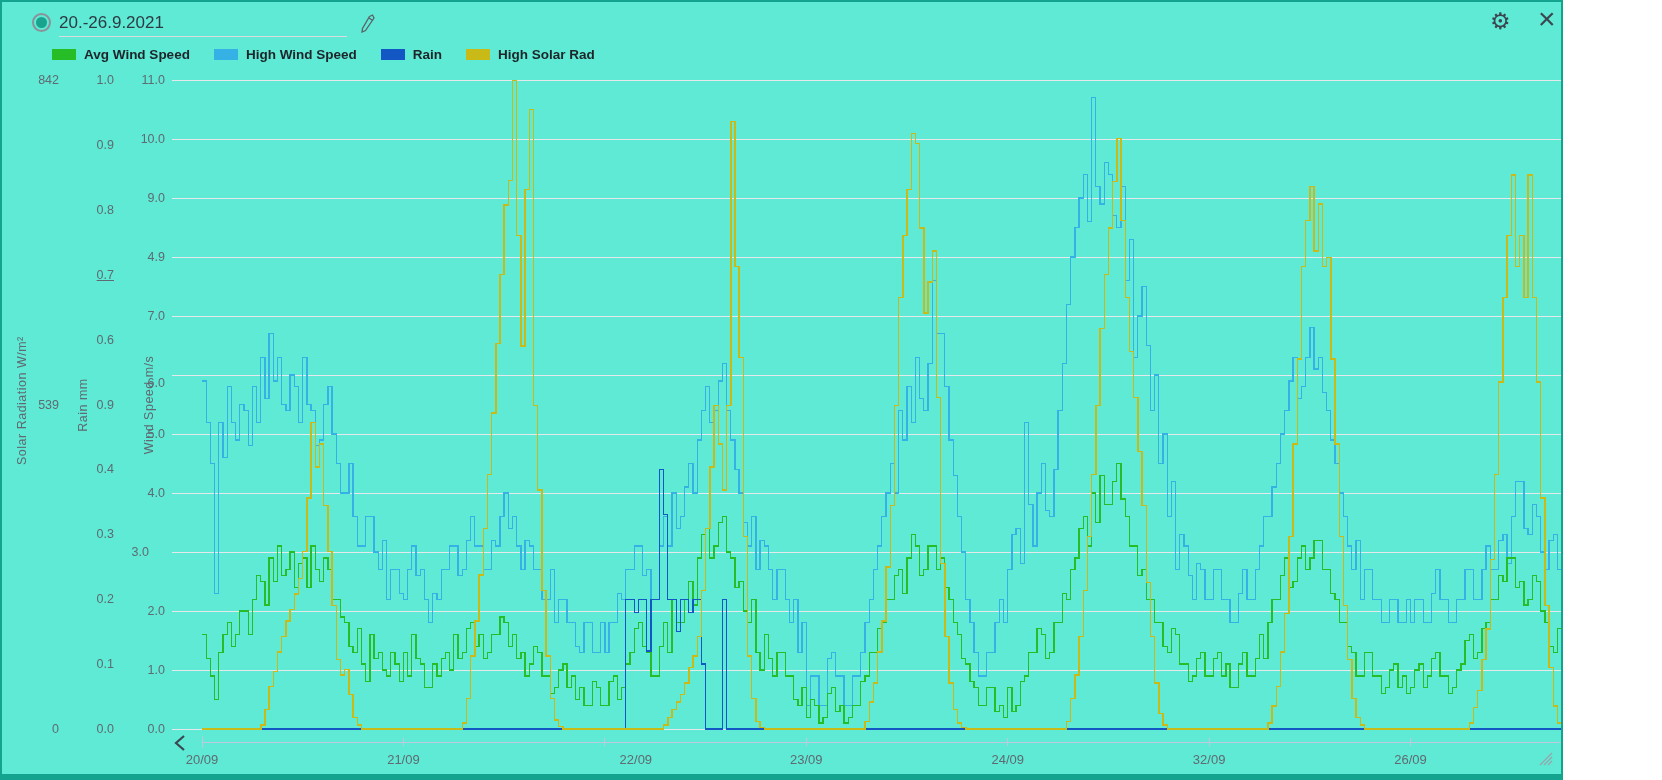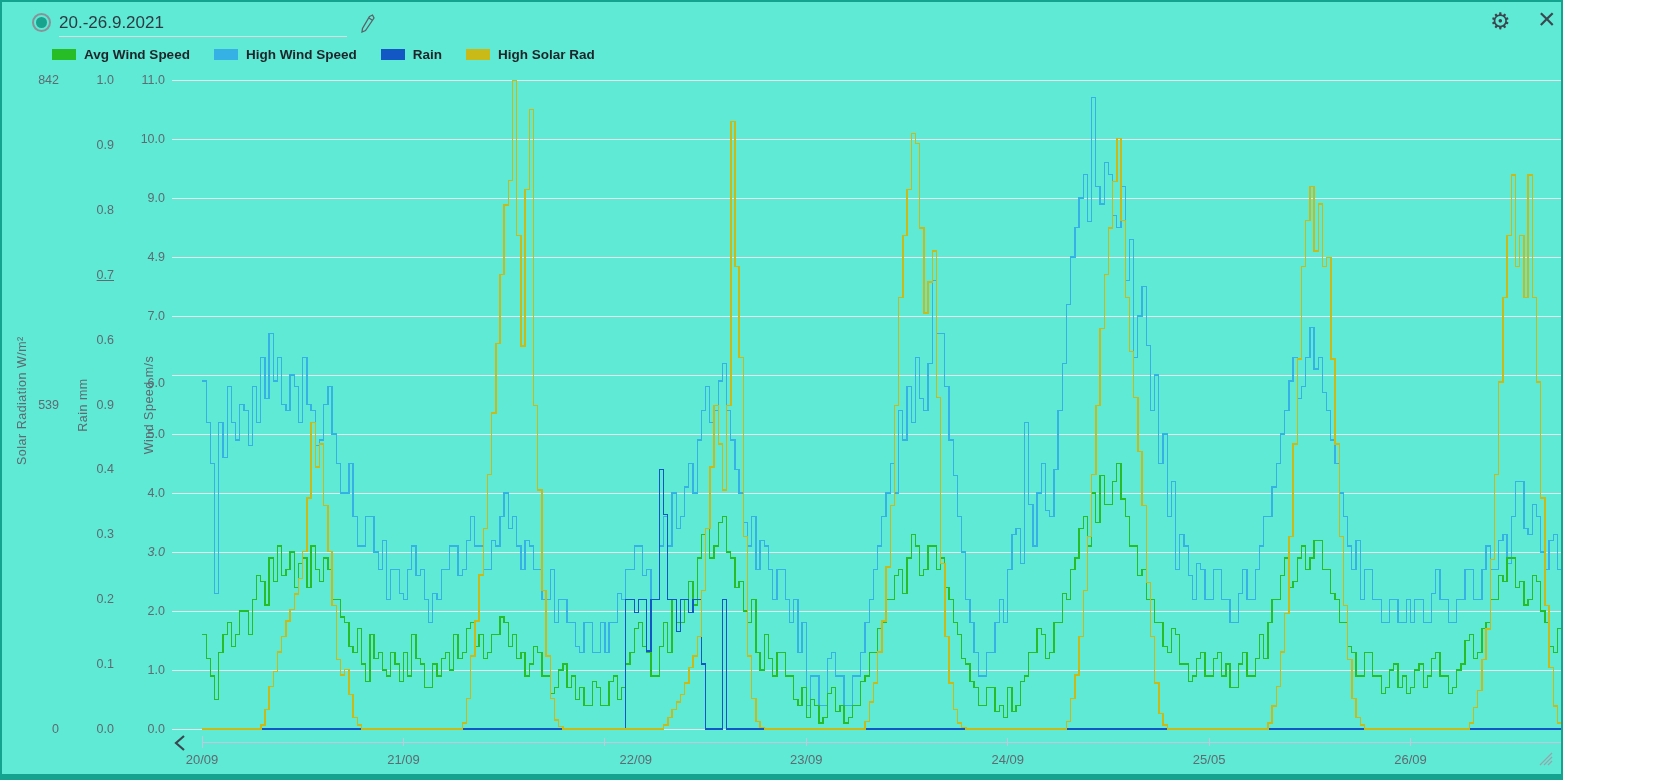--- a/index.html
+++ b/index.html
@@ -99,35 +99,35 @@
       <div class="tick" style="left: 70px; width: 42px; top: 655.1px;">0.1</div>
       <div class="tick" style="left: 70px; width: 42px; top: 720px;">0.0</div>
       <div class="tick" style="left: 118px; width: 45px; top: 71px;">11.0</div>
       <div class="tick" style="left: 118px; width: 45px; top: 130px;">10.0</div>
       <div class="tick" style="left: 118px; width: 45px; top: 189px;">9.0</div>
       <div class="tick" style="left: 118px; width: 45px; top: 248px;">4.9</div>
       <div class="tick" style="left: 118px; width: 45px; top: 307px;">7.0</div>
       <div class="tick" style="left: 118px; width: 45px; top: 374px;">6.0</div>
       <div class="tick" style="left: 118px; width: 45px; top: 425px;">5.0</div>
       <div class="tick" style="left: 118px; width: 45px; top: 484px;">4.0</div>
-      <div class="tick" style="left: 118px; width: 45px; top: 543px; font-style: italic;">3.0</div>
+      <div class="tick" style="left: 102px; width: 45px; top: 543px;">3.0</div>
       <div class="tick" style="left: 118px; width: 45px; top: 602px;">2.0</div>
       <div class="tick" style="left: 118px; width: 45px; top: 661px;">1.0</div>
       <div class="tick" style="left: 118px; width: 45px; top: 720px;">0.0</div>
       <div class="xlab" style="left: 200px;">20/09</div>
       <div class="sb" style="left: 199.5px; top: 734px; width: 1px; height: 12px;"></div>
       <div class="xlab" style="left: 401.429px;">21/09</div>
       <div class="sb" style="left: 400.929px; top: 736px; width: 1px; height: 8px;"></div>
       <div class="xlab" style="left: 602.857px; margin-left: 31px;">22/09</div>
       <div class="sb" style="left: 602.357px; top: 736px; width: 1px; height: 8px;"></div>
       <div class="xlab" style="left: 804.286px;">23/09</div>
       <div class="sb" style="left: 803.786px; top: 736px; width: 1px; height: 8px;"></div>
       <div class="xlab" style="left: 1005.71px;">24/09</div>
       <div class="sb" style="left: 1005.21px; top: 736px; width: 1px; height: 8px;"></div>
-      <div class="xlab" style="left: 1207.14px;">25/05</div>
+      <div class="xlab" style="left: 1207.14px;">32/09</div>
       <div class="sb" style="left: 1206.64px; top: 736px; width: 1px; height: 8px;"></div>
       <div class="xlab" style="left: 1408.57px;">26/09</div>
       <div class="sb" style="left: 1408.07px; top: 736px; width: 1px; height: 8px;"></div>
       <div class="xlab" style="left: 1610px;">27/09</div>
       <div class="sb" style="left: 1609.5px; top: 734px; width: 1px; height: 12px;"></div>
     </div>
 
   <svg id="plot" style="position:absolute;left:200px;top:78px;" width="1412" height="650" viewBox="0 0 1412 650">
       <path d="M0.0 300.9H4.2V342.2H8.4V383.5H12.6V513.3H16.8V342.2H21.0V377.6H25.2V306.8H29.4V342.2H33.6V359.9H37.8V324.5H42.0V330.4H46.2V365.8H50.4V306.8H54.6V342.2H58.8V277.3H62.9V318.6H67.1V253.7H71.3V300.9H75.5V277.3H79.7V324.5H83.9V330.4H88.1V295.0H92.3V306.8H96.5V342.2H100.7V277.3H104.9V324.5H109.1V330.4H113.3V365.8H117.5V359.9H121.7V324.5H125.9V306.8H130.1V354.0H134.3V383.5H138.5V413.0H142.7V413.0H146.9V383.5H151.1V436.6H155.3V466.1H159.5V466.1H163.7V436.6H167.9V436.6H172.1V472.0H176.3V489.7H180.4V460.2H184.6V519.2H188.8V489.7H193.0V489.7H197.2V513.3H201.4V519.2H205.6V489.7H209.8V466.1H214.0V495.6H218.2V489.7H222.4V519.2H226.6V542.8H230.8V513.3H235.0V519.2H239.2V489.7H243.4V489.7H247.6V466.1H251.8V466.1H256.0V495.6H260.2V489.7H264.4V460.2H268.6V436.6H272.8V466.1H277.0V466.1H281.2V489.7H285.4V489.7H289.6V460.2H293.8V466.1H297.9V436.6H302.1V413.0H306.3V448.4H310.5V436.6H314.7V466.1H318.9V489.7H323.1V460.2H327.3V466.1H331.5V489.7H335.7V489.7H339.9V519.2H344.1V519.2H348.3V489.7H352.5V542.8H356.7V519.2H360.9V519.2H365.1V542.8H369.3V542.8H373.5V566.4H377.7V572.3H381.9V542.8H386.1V542.8H390.3V572.3H394.5V572.3H398.7V542.8H402.9V572.3H407.1V542.8H411.3V542.8H415.4V513.3H419.6V519.2H423.8V489.7H428.0V489.7H432.2V466.1H436.4V466.1H440.6V495.6H444.8V489.7H449.0V519.2H453.2V519.2H457.4V466.1H461.6V436.6H465.8V466.1H470.0V413.0H474.2V448.4H478.4V436.6H482.6V407.1H486.8V383.5H491.0V413.0H495.2V359.9H499.4V330.4H503.6V306.8H507.8V342.2H512.0V330.4H516.2V300.9H520.4V283.2H524.6V330.4H528.8V359.9H532.9V389.4H537.1V413.0H541.3V442.5H545.5V466.1H549.7V436.6H553.9V489.7H558.1V460.2H562.3V466.1H566.5V489.7H570.7V519.2H574.9V489.7H579.1V489.7H583.3V519.2H587.5V542.8H591.7V519.2H595.9V572.3H600.1V542.8H604.3V625.4H608.5V595.9H612.7V595.9H616.9V625.4H621.1V625.4H625.3V578.2H629.5V572.3H633.7V595.9H637.9V595.9H642.1V625.4H646.3V625.4H650.4V595.9H654.6V595.9H658.8V572.3H663.0V542.8H667.2V519.2H671.4V489.7H675.6V466.1H679.8V436.6H684.0V413.0H688.2V383.5H692.4V413.0H696.6V330.4H700.8V359.9H705.0V306.8H709.2V342.2H713.4V277.3H717.6V318.6H721.8V330.4H726.0V283.2H730.2V200.6H734.4V253.7H738.6V253.7H742.8V306.8H747.0V359.9H751.2V395.3H755.4V436.6H759.6V472.0H763.8V519.2H767.9V542.8H772.1V572.3H776.3V595.9H780.5V595.9H784.7V572.3H788.9V572.3H793.1V542.8H797.3V519.2H801.5V542.8H805.7V489.7H809.9V454.3H814.1V448.4H818.3V483.8H822.5V342.2H826.7V424.8H830.9V466.1H835.1V413.0H839.3V383.5H843.5V430.7H847.7V436.6H851.9V389.4H856.1V330.4H860.3V283.2H864.5V224.2H868.7V177.0H872.9V147.5H877.1V118.0H881.3V94.4H885.4V141.6H889.6V17.7H893.8V106.2H898.0V123.9H902.2V82.6H906.4V94.4H910.6V135.7H914.8V147.5H919.0V106.2H923.2V200.6H927.4V159.3H931.6V277.3H935.8V236.0H940.0V206.5H944.2V265.5H948.4V330.4H952.6V295.0H956.8V383.5H961.0V354.0H965.2V436.6H969.4V401.2H973.6V489.7H977.8V454.3H982.0V466.1H986.2V495.6H990.4V519.2H994.6V483.8H998.8V489.7H1002.9V519.2H1007.1V519.2H1011.3V489.7H1015.5V489.7H1019.7V519.2H1023.9V519.2H1028.1V542.8H1032.3V542.8H1036.5V513.3H1040.7V489.7H1044.9V519.2H1049.1V519.2H1053.3V489.7H1057.5V466.1H1061.7V436.6H1065.9V436.6H1070.1V407.1H1074.3V383.5H1078.5V354.0H1082.7V330.4H1086.9V300.9H1091.1V277.3H1095.3V318.6H1099.5V306.8H1103.7V277.3H1107.9V247.8H1112.1V289.1H1116.3V277.3H1120.4V312.7H1124.6V330.4H1128.8V359.9H1133.0V383.5H1137.2V413.0H1141.4V436.6H1145.6V466.1H1149.8V489.7H1154.0V460.2H1158.2V519.2H1162.4V489.7H1166.6V489.7H1170.8V519.2H1175.0V519.2H1179.2V542.8H1183.4V542.8H1187.6V519.2H1191.8V519.2H1196.0V542.8H1200.2V542.8H1204.4V519.2H1208.6V542.8H1212.8V519.2H1217.0V519.2H1221.2V542.8H1225.4V542.8H1229.6V513.3H1233.8V489.7H1237.9V519.2H1242.1V519.2H1246.3V542.8H1250.5V542.8H1254.7V519.2H1258.9V519.2H1263.1V489.7H1267.3V489.7H1271.5V519.2H1275.7V519.2H1279.9V489.7H1284.1V466.1H1288.3V489.7H1292.5V489.7H1296.7V460.2H1300.9V454.3H1305.1V483.8H1309.3V436.6H1313.5V401.2H1317.7V401.2H1321.9V448.4H1326.1V454.3H1330.3V424.8H1334.5V436.6H1338.7V472.0H1342.9V489.7H1347.1V460.2H1351.3V454.3H1355.4V489.7H1359.6V489.7H1363.8V519.2H1368.0V519.2H1372.2V483.8H1376.4V466.1H1380.6V436.6H1384.8V436.6H1389.0V477.9H1393.2V489.7H1397.4V519.2H1401.6V519.2H1405.8V542.8" fill="none" stroke="#35b1e6" stroke-width="1.3" shape-rendering="crispEdges"></path>
       <path d="M0.0 554.6H4.2V578.2H8.4V595.9H12.6V619.5H16.8V572.3H21.0V554.6H25.2V542.8H29.4V566.4H33.6V554.6H37.8V531.0H42.0V531.0H46.2V554.6H50.4V519.2H54.6V495.6H58.8V501.5H62.9V525.1H67.1V477.9H71.3V501.5H75.5V466.1H79.7V495.6H83.9V489.7H88.1V472.0H92.3V507.4H96.5V483.8H100.7V477.9H104.9V507.4H109.1V466.1H113.3V489.7H117.5V501.5H121.7V477.9H125.9V489.7H130.1V519.2H134.3V519.2H138.5V536.9H142.7V542.8H146.9V566.4H151.1V572.3H155.3V548.7H159.5V584.1H163.7V601.8H167.9V554.6H172.1V578.2H176.3V572.3H180.4V590.0H184.6V595.9H188.8V572.3H193.0V584.1H197.2V601.8H201.4V572.3H205.6V595.9H209.8V554.6H214.0V578.2H218.2V584.1H222.4V607.7H226.6V607.7H230.8V584.1H235.0V595.9H239.2V578.2H243.4V572.3H247.6V590.0H251.8V554.6H256.0V578.2H260.2V572.3H264.4V548.7H268.6V542.8H272.8V566.4H277.0V554.6H281.2V578.2H285.4V572.3H289.6V554.6H293.8V554.6H297.9V536.9H302.1V542.8H306.3V566.4H310.5V554.6H314.7V578.2H318.9V572.3H323.1V595.9H327.3V584.1H331.5V566.4H335.7V572.3H339.9V595.9H344.1V595.9H348.3V613.6H352.5V607.7H356.7V590.0H360.9V584.1H365.1V607.7H369.3V595.9H373.5V619.5H377.7V607.7H381.9V625.4H386.1V625.4H390.3V601.8H394.5V607.7H398.7V625.4H402.9V625.4H407.1V601.8H411.3V595.9H415.4V619.5H419.6V607.7H423.8V584.1H428.0V572.3H432.2V548.7H436.4V542.8H440.6V566.4H444.8V572.3H449.0V595.9H453.2V595.9H457.4V566.4H461.6V542.8H465.8V572.3H470.0V519.2H474.2V542.8H478.4V542.8H482.6V519.2H486.8V501.5H491.0V525.1H495.2V477.9H499.4V454.3H503.6V448.4H507.8V477.9H512.0V466.1H516.2V442.5H520.4V436.6H524.6V472.0H528.8V477.9H532.9V507.4H537.1V501.5H541.3V531.0H545.5V542.8H549.7V519.2H553.9V572.3H558.1V590.0H562.3V554.6H566.5V578.2H570.7V595.9H574.9V572.3H579.1V572.3H583.3V595.9H587.5V595.9H591.7V619.5H595.9V625.4H600.1V607.7H604.3V637.2H608.5V619.5H612.7V625.4H616.9V643.1H621.1V637.2H625.3V613.6H629.5V607.7H633.7V631.3H637.9V625.4H642.1V643.1H646.3V637.2H650.4V625.4H654.6V625.4H658.8V601.8H663.0V595.9H667.2V572.3H671.4V572.3H675.6V548.7H679.8V542.8H684.0V519.2H688.2V519.2H692.4V495.6H696.6V489.7H700.8V513.3H705.0V477.9H709.2V454.3H713.4V466.1H717.6V495.6H721.8V489.7H726.0V466.1H730.2V466.1H734.4V489.7H738.6V477.9H742.8V507.4H747.0V519.2H751.2V542.8H755.4V554.6H759.6V578.2H763.8V584.1H767.9V601.8H772.1V607.7H776.3V625.4H780.5V625.4H784.7V607.7H788.9V607.7H793.1V631.3H797.3V625.4H801.5V637.2H805.7V607.7H809.9V631.3H814.1V625.4H818.3V601.8H822.5V595.9H826.7V572.3H830.9V572.3H835.1V548.7H839.3V554.6H843.5V578.2H847.7V572.3H851.9V542.8H856.1V542.8H860.3V513.3H864.5V519.2H868.7V489.7H872.9V477.9H877.1V448.4H881.3V436.6H885.4V466.1H889.6V413.0H893.8V442.5H898.0V395.3H902.2V424.8H906.4V424.8H910.6V401.2H914.8V383.5H919.0V418.9H923.2V436.6H927.4V466.1H931.6V466.1H935.8V495.6H940.0V489.7H944.2V519.2H948.4V519.2H952.6V542.8H956.8V542.8H961.0V566.4H965.2V572.3H969.4V548.7H973.6V554.6H977.8V584.1H982.0V584.1H986.2V601.8H990.4V595.9H994.6V578.2H998.8V572.3H1002.9V595.9H1007.1V595.9H1011.3V578.2H1015.5V572.3H1019.7V595.9H1023.9V584.1H1028.1V607.7H1032.3V607.7H1036.5V584.1H1040.7V572.3H1044.9V595.9H1049.1V595.9H1053.3V578.2H1057.5V554.6H1061.7V578.2H1065.9V542.8H1070.1V519.2H1074.3V519.2H1078.5V495.6H1082.7V477.9H1086.9V507.4H1091.1V501.5H1095.3V477.9H1099.5V466.1H1103.7V489.7H1107.9V477.9H1112.1V460.2H1116.3V460.2H1120.4V489.7H1124.6V489.7H1128.8V513.3H1133.0V519.2H1137.2V542.8H1141.4V542.8H1145.6V566.4H1149.8V572.3H1154.0V595.9H1158.2V595.9H1162.4V572.3H1166.6V572.3H1170.8V595.9H1175.0V595.9H1179.2V613.6H1183.4V607.7H1187.6V590.0H1191.8V584.1H1196.0V607.7H1200.2V595.9H1204.4V613.6H1208.6V607.7H1212.8V590.0H1217.0V584.1H1221.2V607.7H1225.4V595.9H1229.6V578.2H1233.8V572.3H1237.9V595.9H1242.1V595.9H1246.3V613.6H1250.5V607.7H1254.7V590.0H1258.9V584.1H1263.1V560.5H1267.3V554.6H1271.5V578.2H1275.7V572.3H1279.9V548.7H1284.1V542.8H1288.3V519.2H1292.5V519.2H1296.7V495.6H1300.9V501.5H1305.1V477.9H1309.3V477.9H1313.5V507.4H1317.7V501.5H1321.9V525.1H1326.1V519.2H1330.3V495.6H1334.5V501.5H1338.7V531.0H1342.9V542.8H1347.1V566.4H1351.3V572.3H1355.4V548.7H1359.6V554.6H1363.8V578.2H1368.0V584.1H1372.2V560.5H1376.4V554.6H1380.6V531.0H1384.8V531.0H1389.0V560.5H1393.2V554.6H1397.4V578.2H1401.6V572.3H1405.8V595.9" fill="none" stroke="#26bd26" stroke-width="1.3" shape-rendering="crispEdges"></path>

